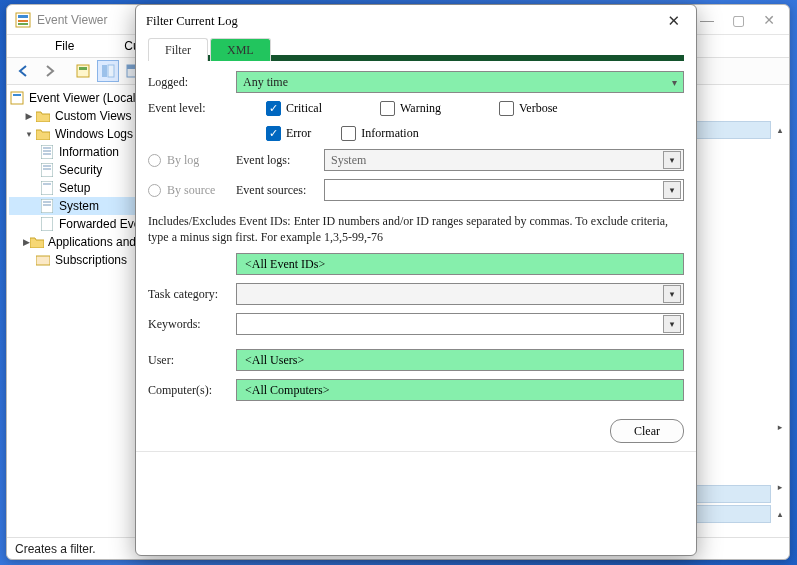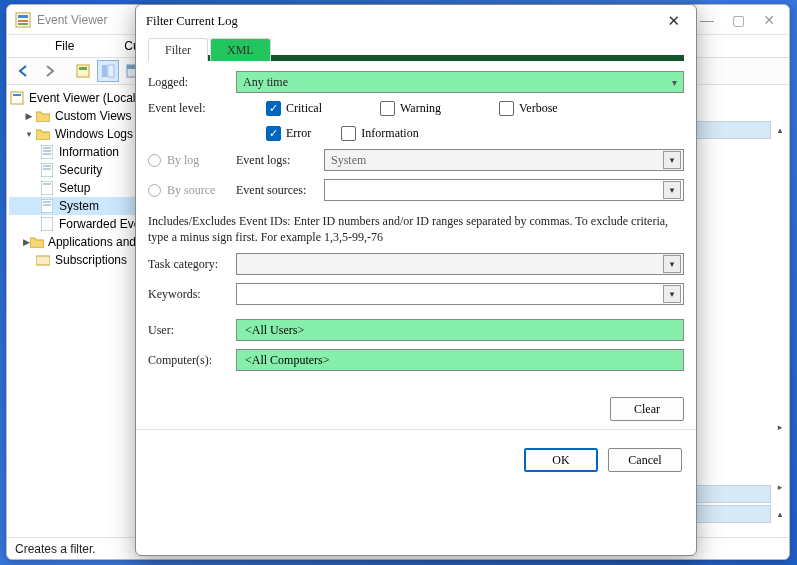--- a/index.html
+++ b/index.html
@@ -206,26 +206,25 @@
   .chk-box.checked { background:#0067c0; border-color:#0067c0; }
   .chk-box.checked::after { content:"✓"; color:#fff; font-size:11px; line-height:1; }
   .radio { display:flex; align-items:center; gap:6px; }
   .radio-dot {
     width:13px;height:13px;border:1px solid #aaa;border-radius:50%;
     display:flex;align-items:center;justify-content:center;
   }
   .desc-text { color:#222; margin: 4px 0 8px 0; line-height:1.35; }
   .btn {
     height:24px; min-width:74px;
-    border:1px solid #888; border-radius:2px;
+    border:1px solid #888; border-radius:11px;
     background:#fdfdfd;
     display:flex;align-items:center;justify-content:center;
     padding:0 14px;
     cursor:default;
-    margin-top:8px;
   }
   .btn.primary { border-color:#0067c0; box-shadow: inset 0 0 0 1px #0067c0; }
   .dlg-buttons {
     display:flex; justify-content:flex-end; gap:10px;
     padding: 10px 2px 0 2px;
   }
   .clear-row { display:flex; justify-content:flex-end; margin-top:10px; }
   .thin-sep { height:1px; background:#e5e5e5; margin: 8px -12px 0 -12px; }
 </style>
 </head>
@@ -475,20 +474,28 @@
       <div class="ctrl-col">
         <div class="cbo enabled" style="flex:1">
           <span></span>
           <span class="dropbtn">▾</span>
         </div>
       </div>
     </div>
 
     <div class="desc-text">Includes/Excludes Event IDs: Enter ID numbers and/or ID ranges separated by commas. To exclude criteria, type a minus sign first. For example 1,3,5-99,-76</div>
 
+    <div class="form-row">
+      <div class="label-col"></div>
+      <div class="ctrl-col">
+        <div class="textfield" style="flex:1">
+          <input type="text" value="&lt;All Event IDs&gt;" style="">
+        </div>
+      </div>
+    </div>
 
     <div class="form-row">
       <div class="label-col">Task category:</div>
       <div class="ctrl-col">
         <div class="cbo" style="flex:1">
           <span></span>
             <span class="dropbtn">▾</span>
         </div>
       </div>
     </div>
@@ -522,22 +529,14 @@
     </div>
 
     <div class="clear-row">
       <div class="btn">
           <span>Clear</span>
         </div>
     </div>
 
     <div class="thin-sep"></div>
 
-    <div class="dlg-buttons">
-      <div class="btn primary">
-          <span>OK</span>
-        </div>
-      <div class="btn">
-          <span>Cancel</span>
-        </div>
-    </div>
   </div>
 </div>
 
 </body></html>

